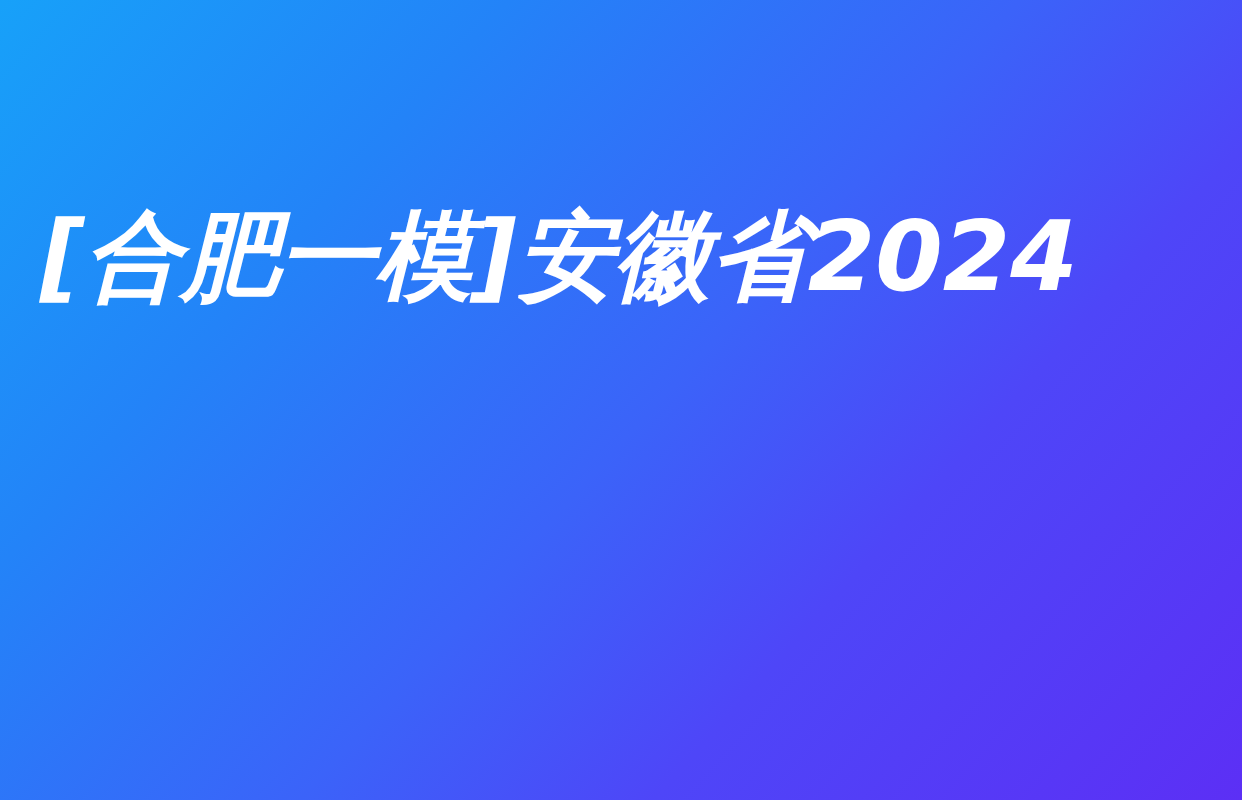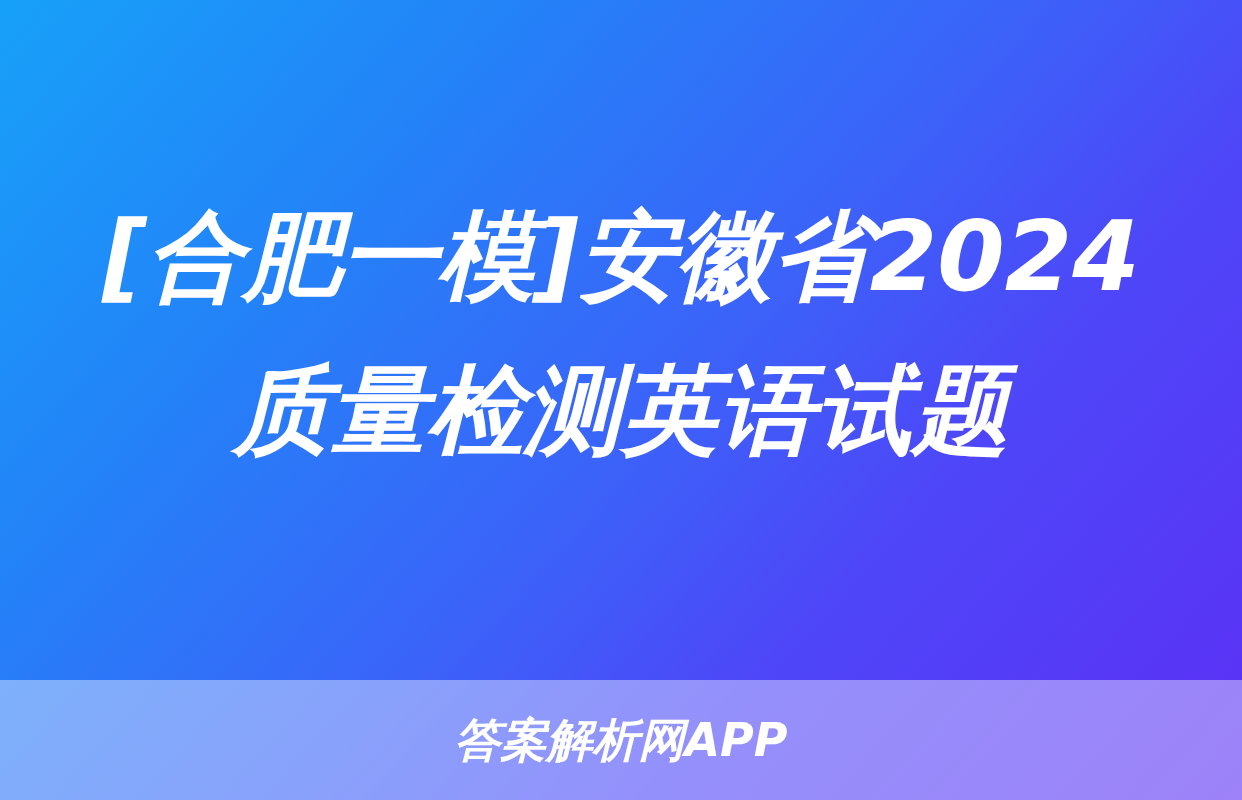--- a/index.html
+++ b/index.html
@@ -22,21 +22,21 @@
                 #5C2FF5 100%);
     font-family: "Liberation Sans", "DejaVu Sans", sans-serif;
   }
 
   
   #title-block {
     position: absolute;
     left: 0;
     right: 0;
     top: 180px;
-    text-align: center;
+    text-align: left;
     padding: 0 40px;
     box-sizing: border-box;
   }
 
   .title-line {
     display: block;
     color: #ffffff;
     font-family: "DejaVu Sans", "Liberation Sans", sans-serif;
     font-size: 97px;
     line-height: 154px;
@@ -71,20 +71,16 @@
     white-space: nowrap;
   }
 </style>
 </head>
 <body>
 
 <div id="poster">
 
   <div id="title-block">
     <span class="title-line">[合肥一模]安徽省2024</span>
-    <span class="title-line">质量检测英语试题</span>
   </div>
 
-  <div id="footer-bar">
-    <span id="footer-label">答案解析网APP</span>
-  </div>
 
 </div>
 
 </body></html>

